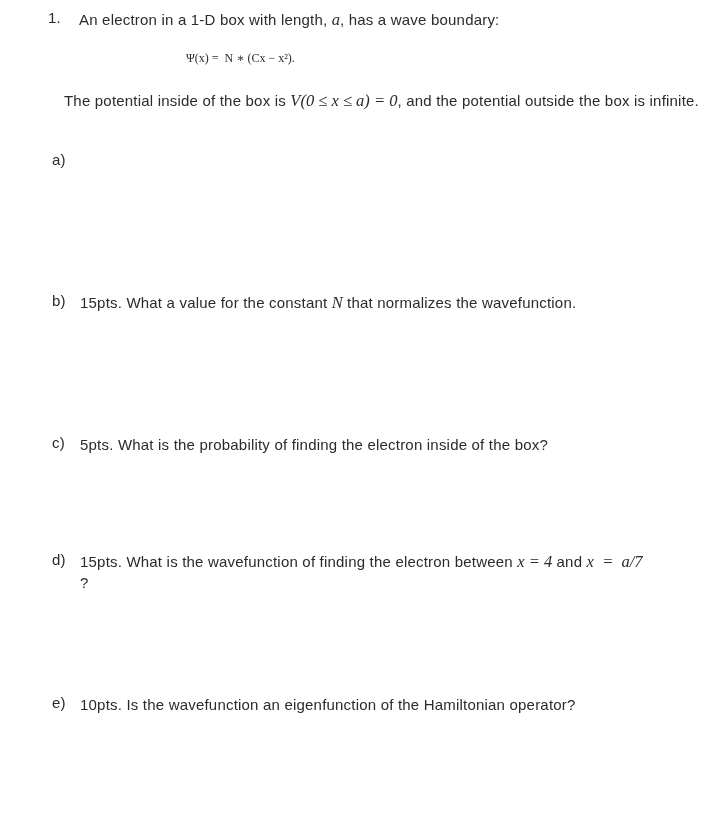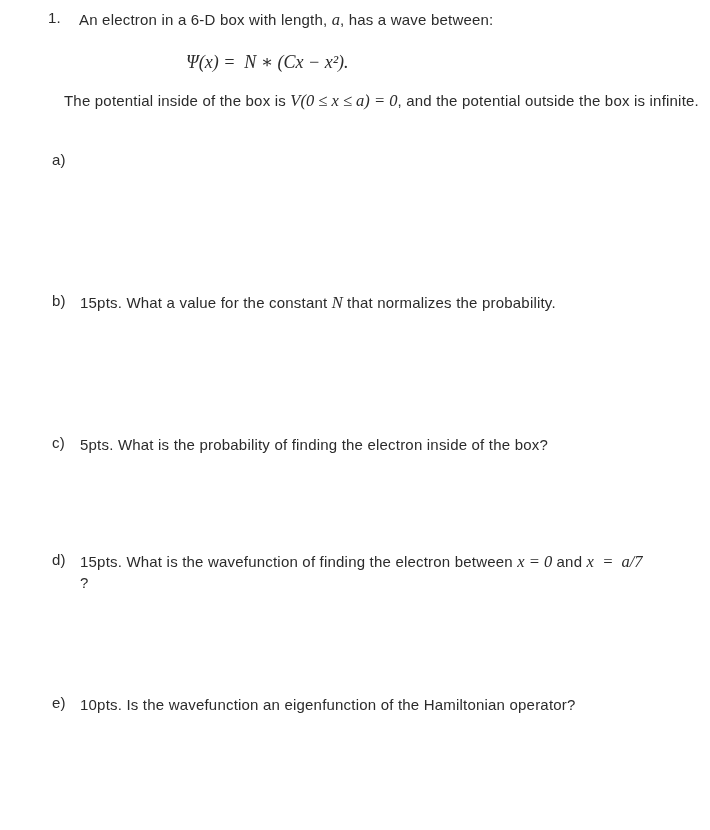--- a/index.html
+++ b/index.html
@@ -35,66 +35,65 @@
     line-height: 21px;
   }
   .math {
     font-family: "Liberation Serif", "DejaVu Serif", serif;
     font-style: italic;
     font-size: 16.5px;
     letter-spacing: 0;
   }
   .equation {
     font-family: "Liberation Serif", "DejaVu Serif", serif;
-    font-style: italic;
-    font-size: 18px;
+    font-size: 12px;
     letter-spacing: 0;
     white-space: pre;
   }
 </style>
 </head>
 <body>
 
 <div class="page">
 
   <div class="abs row" style="top:9px; left:48px; right:8px;">
     <span class="marker" style="width:31px;">1.</span>
     <div class="content">
-      <div class="line"><span>An electron in a 6-D box with length, </span><span class="math">a</span><span>, has a wave between:</span></div>
+      <div class="line"><span>An electron in a 1-D box with length, </span><span class="math">a</span><span>, has a wave boundary:</span></div>
     </div>
   </div>
 
   <div class="abs equation" style="top:51px; left:186px;">Ψ(x) =  N ∗ (Cx − x²).</div>
 
   <div class="abs wrapline" style="top:90px; left:28px; width:678px;margin-left:36px;"><span>The potential inside of the box is </span><span class="math">V(0 ≤ x ≤ a) = 0</span><span>, and the potential outside the box is infinite.</span></div>
 
   <div class="abs row" style="top:151px; left:52px; right:4px;">
     <span class="marker">a)</span>
     <div class="content">
     </div>
   </div>
 
   <div class="abs row" style="top:292px; left:52px; right:4px;">
     <span class="marker">b)</span>
     <div class="content">
-      <div class="line"><span>15pts. What a value for the constant </span><span class="math">N</span><span> that normalizes the probability.</span></div>
+      <div class="line"><span>15pts. What a value for the constant </span><span class="math">N</span><span> that normalizes the wavefunction.</span></div>
     </div>
   </div>
 
   <div class="abs row" style="top:434px; left:52px; right:4px;">
     <span class="marker">c)</span>
     <div class="content">
       <div class="line"><span>5pts. What is the probability of finding the electron inside of the box?</span></div>
     </div>
   </div>
 
   <div class="abs row" style="top:551px; left:52px; right:4px;">
     <span class="marker">d)</span>
     <div class="content">
-      <div class="line"><span>15pts. What is the wavefunction of finding the electron between </span><span class="math">x = 0</span><span> and </span><span class="math">x  =  a/7</span></div>
+      <div class="line"><span>15pts. What is the wavefunction of finding the electron between </span><span class="math">x = 4</span><span> and </span><span class="math">x  =  a/7</span></div>
       <div class="line"><span>?</span></div>
     </div>
   </div>
 
   <div class="abs row" style="top:694px; left:52px; right:4px;">
     <span class="marker">e)</span>
     <div class="content">
       <div class="line"><span>10pts. Is the wavefunction an eigenfunction of the Hamiltonian operator?</span></div>
     </div>
   </div>

